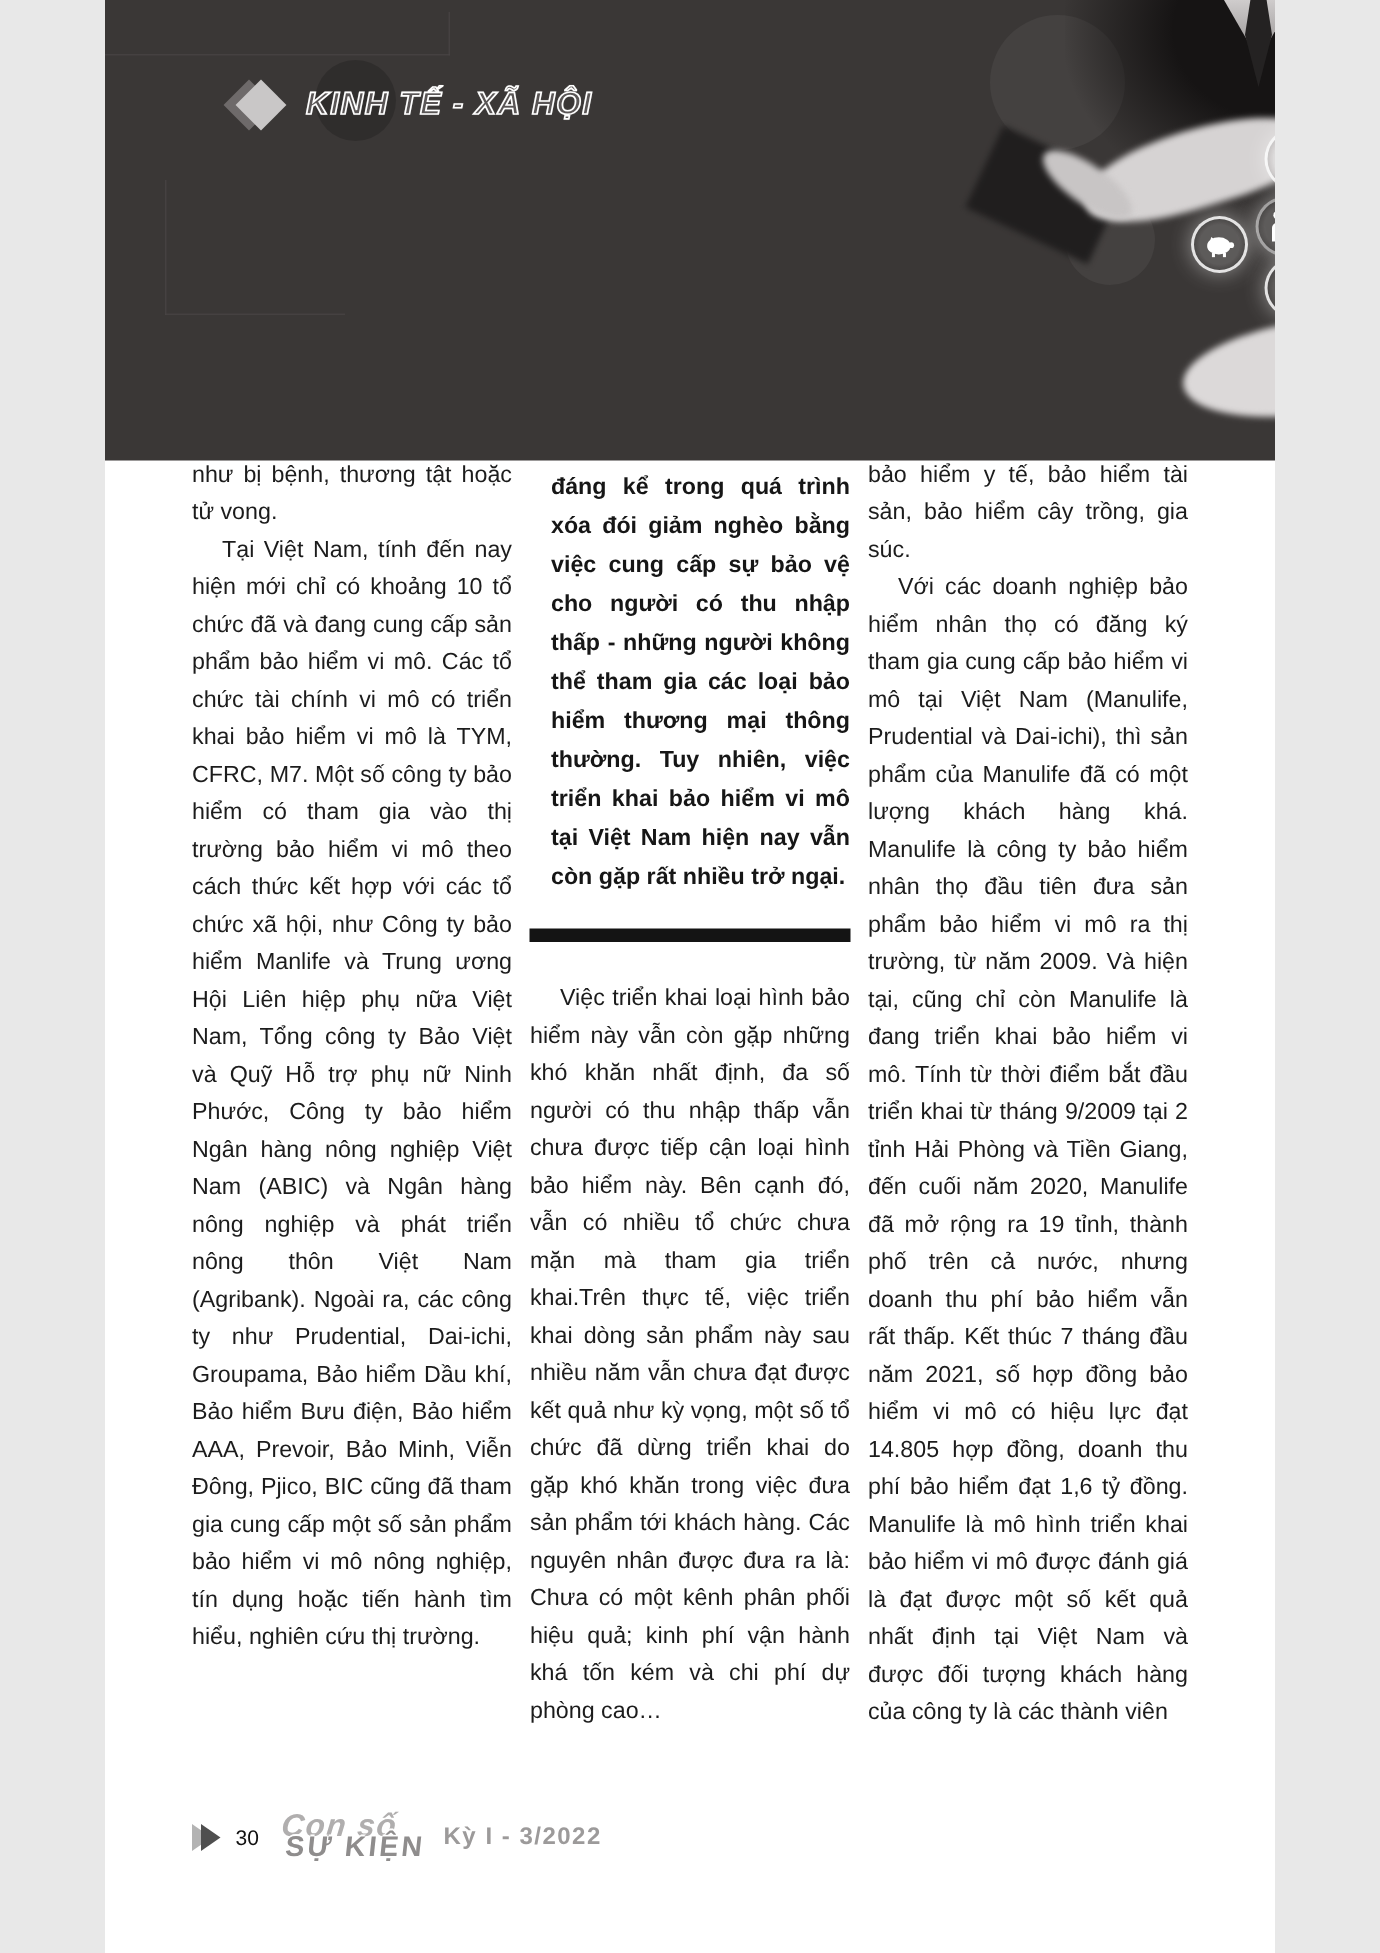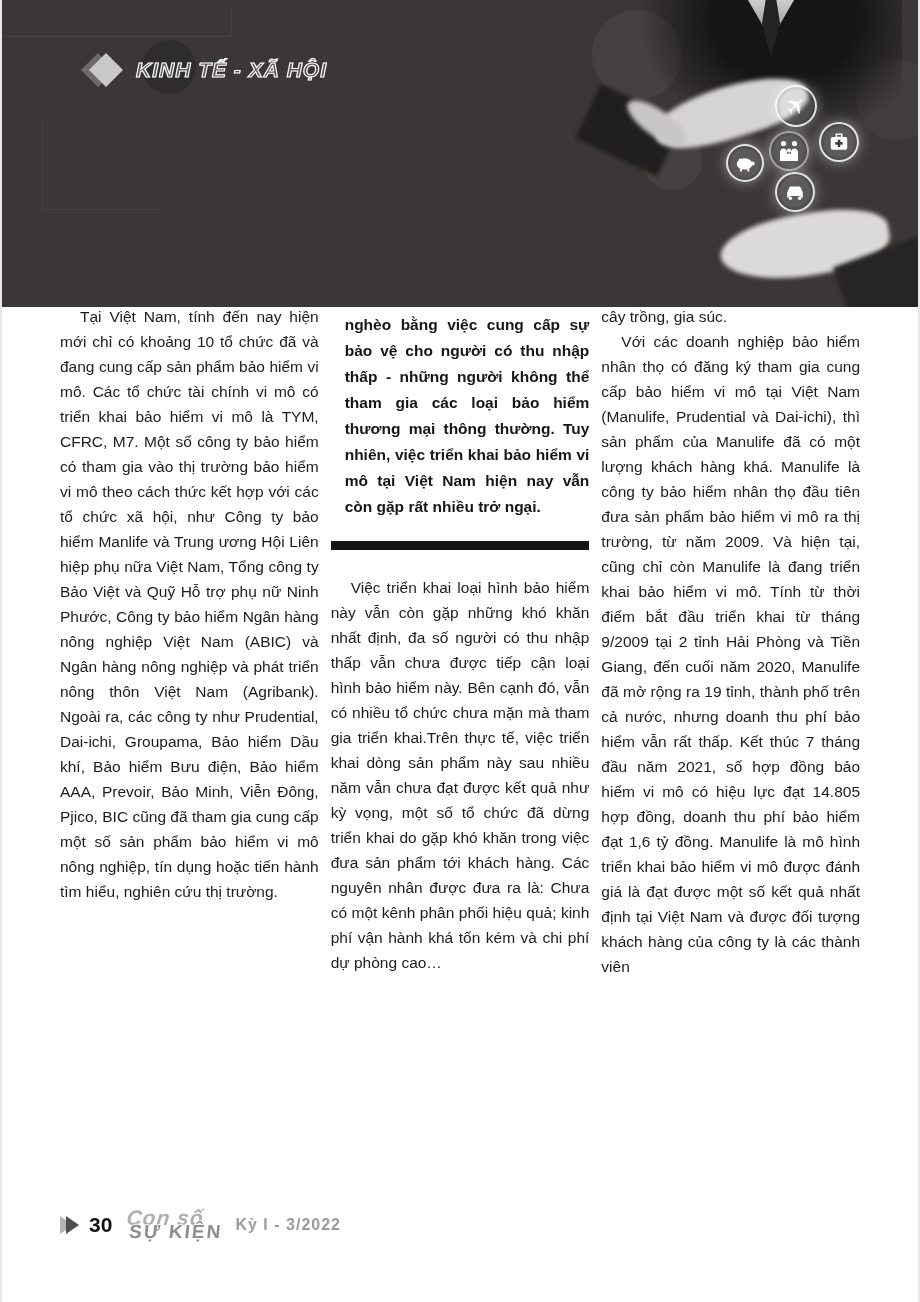--- a/index.html
+++ b/index.html
@@ -1,17 +1,17 @@
 <!DOCTYPE html>
 <html><head>
 <meta charset="utf-8">
 <style>
   * { margin:0; padding:0; box-sizing:border-box; }
   body { background:#e8e8e8; font-family:"Liberation Sans","DejaVu Sans",sans-serif; }
-  .page { position:relative; width:916px; height:1302px; margin:0 auto; background:#ffffff; overflow:hidden; color:#1c1c1c; }
+  .page { position:relative; width:780px; height:1302px; margin:0 auto; background:#ffffff; overflow:hidden; color:#1c1c1c; }
 
   
   .hero { position:absolute; left:0; top:0; width:920px; height:307px; background:#3a3736; overflow:hidden; }
   .circuit { position:absolute; background:#4a4646; opacity:.7; }
   .c1 { left:0; top:36px; width:230px; height:1px; }
   .c2 { left:229px; top:8px; width:1px; height:29px; }
   .c3 { left:40px; top:120px; width:1px; height:90px; }
   .c4 { left:40px; top:209px; width:120px; height:1px; }
   .bokeh { position:absolute; border-radius:50%; background:rgba(255,255,255,.05); }
   .b1 { left:590px; top:10px; width:90px; height:90px; }
@@ -69,21 +69,21 @@
   .col-mid { padding-top:26px; }
   .callout { font-weight:700; line-height:26px; margin-left:14px; text-indent:20px; color:#161616; }
   .divider { height:9px; background:#141414; margin:21px 0 25px 0; }
   .subhead { font-weight:700; text-indent:20px; }
 
   
   .footer { position:absolute; left:58px; top:1206px; display:flex; align-items:center; }
   .tri { width:0; height:0; border-top:9px solid transparent; border-bottom:9px solid transparent; }
   .tri1 { border-left:13px solid #b3b3b3; margin-right:-7px; }
   .tri2 { border-left:13px solid #4f4f4f; margin-right:10px; }
-  .page-num { font-size:21px; font-weight:700; color:#111; margin-right:14px; }
+  .page-num { font-size:14px; font-weight:400; color:#111; margin-right:14px; }
   .logo { display:inline-flex; flex-direction:column; margin-right:12px; transform:skewX(-6deg); }
   .logo1 { font-size:21px; font-weight:700; font-style:italic; color:#b0aeae; letter-spacing:1px;
     text-shadow:0 1px 0 #fff, 0 -1px 0 #fff, 1px 0 0 #fff, -1px 0 0 #fff; }
   .logo2 { font-size:19px; font-weight:800; color:#8f8d8d; letter-spacing:2px; margin-top:-9px; margin-left:4px;
     text-shadow:0 1px 0 #fff, 0 -1px 0 #fff, 1px 0 0 #fff, -1px 0 0 #fff; }
   .issue { font-size:16px; font-weight:600; color:#9c9a9a; letter-spacing:1px; }
 </style>
 </head>
 <body>
 

